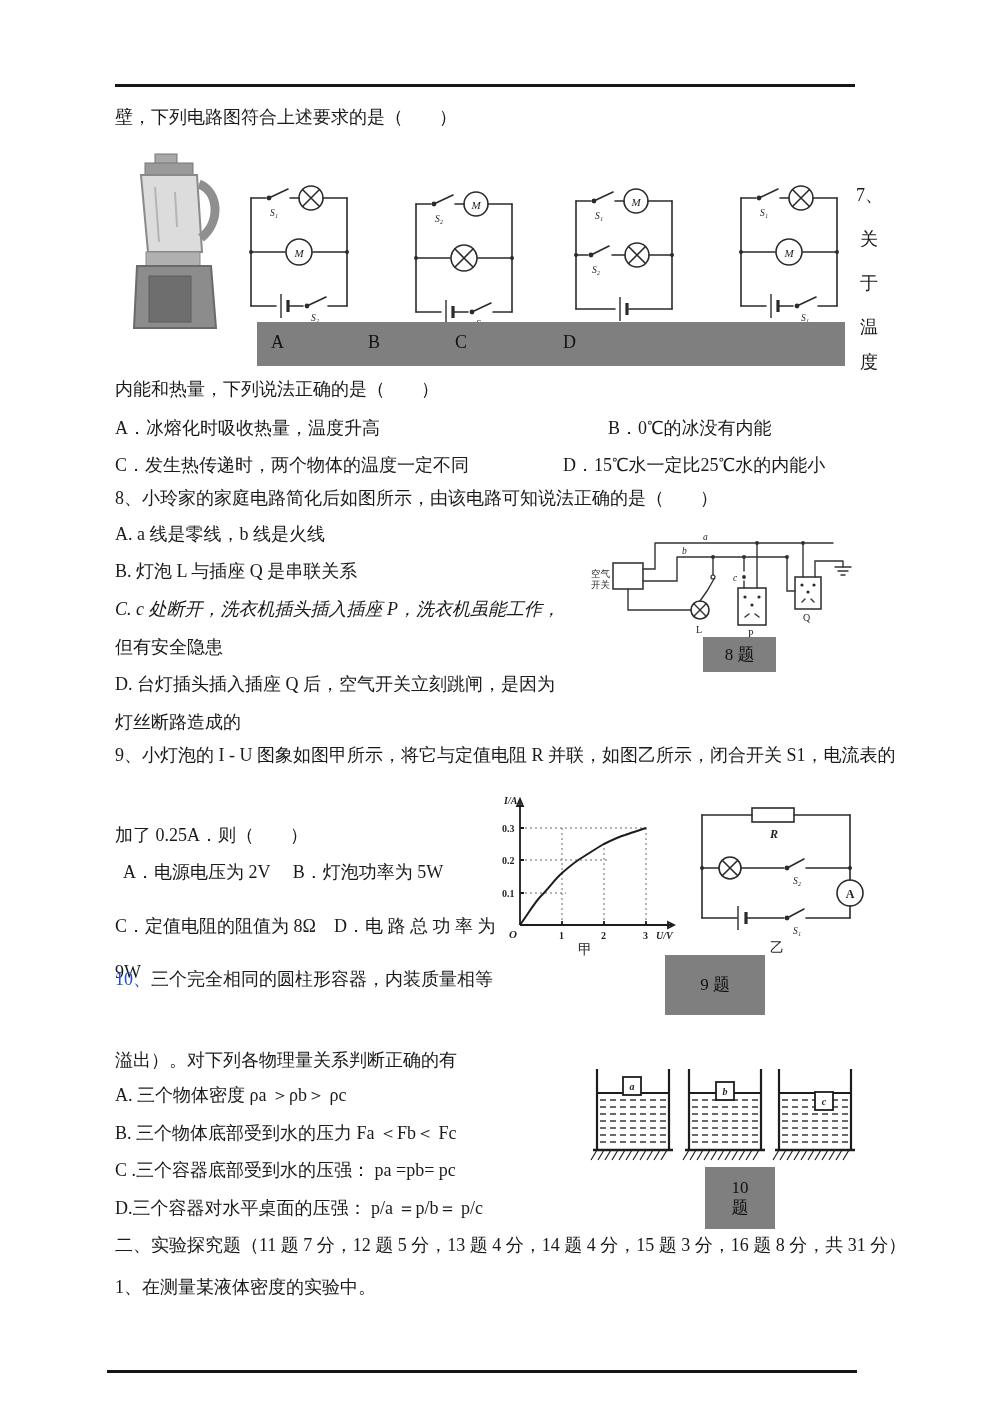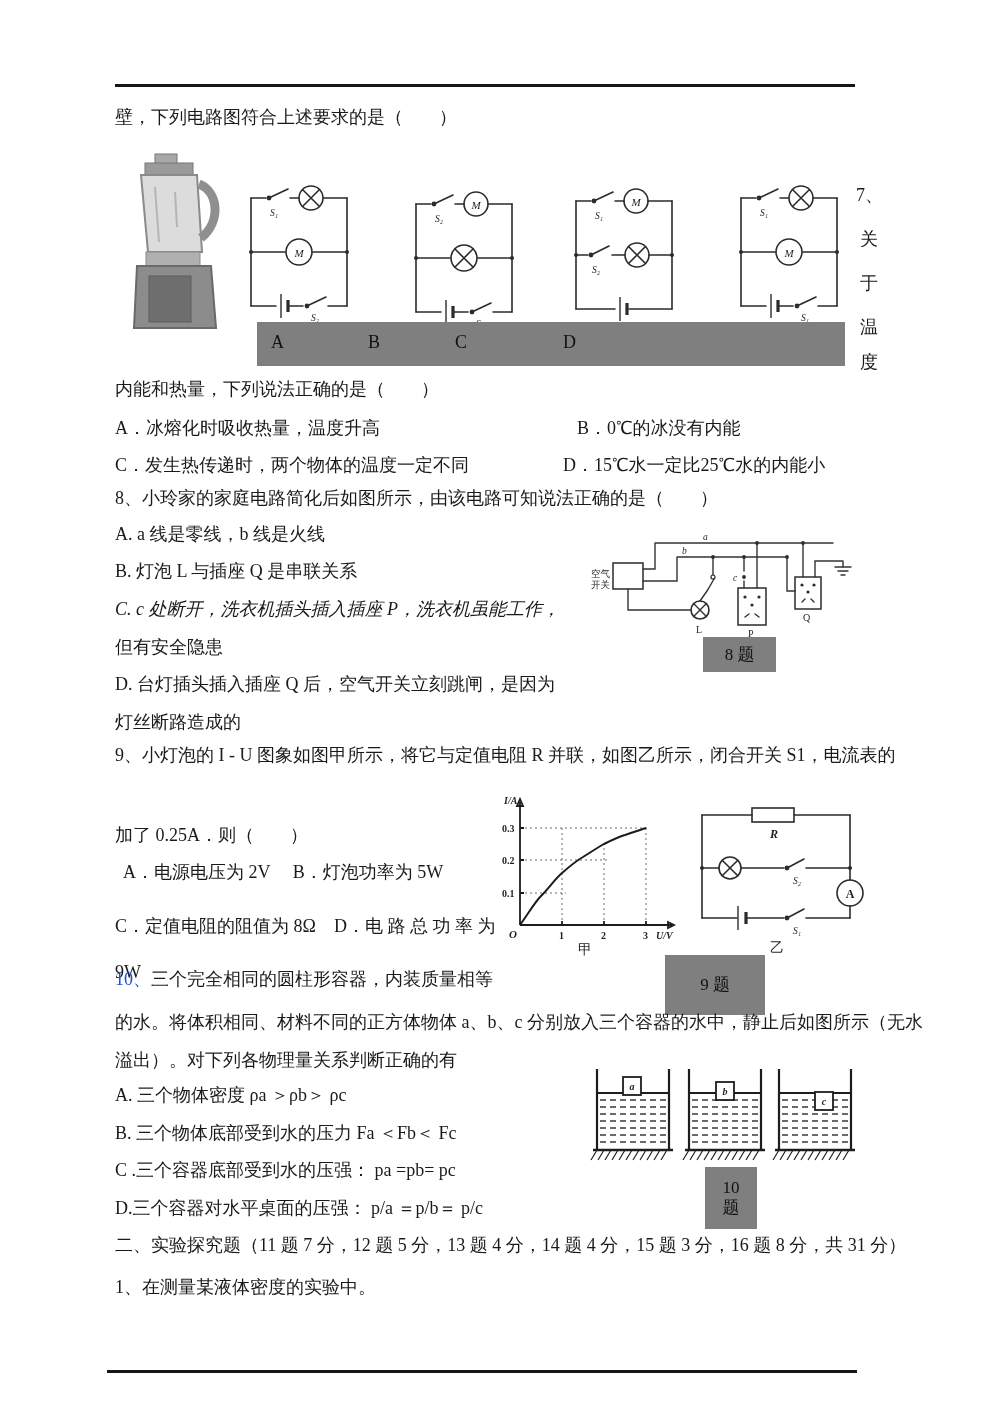--- a/index.html
+++ b/index.html
@@ -142,21 +142,21 @@
   </div>
 
   <div class="vt" style="top:183px;">7、</div>
   <div class="vt" style="top:227px;left:860px;">关</div>
   <div class="vt" style="top:271px;left:860px;">于</div>
   <div class="vt" style="top:315px;left:860px;">温</div>
   <div class="vt" style="top:350px;left:860px;">度</div>
 
   <div class="t" style="top:378px;">内能和热量，下列说法正确的是（　　）</div>
   <div class="t" style="top:417px;">A．冰熔化时吸收热量，温度升高</div>
-  <div class="t" style="top:417px;left:577px;">B．0℃的冰没有内能</div>
+  <div class="t" style="top:417px;left:608px;">B．0℃的冰没有内能</div>
   <div class="t" style="top:454px;">C．发生热传递时，两个物体的温度一定不同</div>
   <div class="t" style="top:454px;left:563px;">D．15℃水一定比25℃水的内能小</div>
 
   <div class="t" style="top:487px;">8、小玲家的家庭电路简化后如图所示，由该电路可知说法正确的是（　　）</div>
   <div class="t" style="top:523px;">A. a 线是零线，b 线是火线</div>
   <div class="t" style="top:560px;">B. 灯泡 L 与插座 Q 是串联关系</div>
   <div class="t" style="top:598px;font-style:italic;">C. c 处断开，洗衣机插头插入插座 P，洗衣机虽能工作，</div>
   <div class="t" style="top:636px;">但有安全隐患</div>
   <div class="t" style="top:673px;">D. 台灯插头插入插座 Q 后，空气开关立刻跳闸，是因为</div>
   <div class="t" style="top:711px;">灯丝断路造成的</div>
@@ -252,21 +252,20 @@
     <circle class="node" cx="97" cy="118" r="2.4"></circle>
       <path class="wire" d="M99,117 L114,109"></path>
     <text class="slabel" x="103" y="134">S₁</text>
     <text x="80" y="152" font-size="14">乙</text>
   </svg>
   <div class="graybox" style="left:665px;top:955px;width:100px;height:60px;">
     <span>9 题</span>
   </div>
 
   <div class="t" style="top:968px;"><span class="red">10、</span><span>三个完全相同的圆柱形容器，内装质量相等</span></div>
-  <div class="t" style="top:1011px;">的水。将体积相同、材料不同的正方体物体 a、b、c 分别放入三个容器的水中，静止后如图所示（无水</div>
   <div class="t" style="top:1049px;">溢出）。对下列各物理量关系判断正确的有</div>
   <div class="t" style="top:1084px;">A. 三个物体密度 ρa ＞ρb＞  ρc</div>
   <div class="t" style="top:1122px;">B. 三个物体底部受到水的压力 Fa ＜Fb＜  Fc</div>
   <div class="t" style="top:1159px;">C .三个容器底部受到水的压强：  pa =pb= pc</div>
   <div class="t" style="top:1197px;">D.三个容器对水平桌面的压强：  p/a ＝p/b＝  p/c</div>
 
   <svg class="fig" style="left:593px;top:1065px;" width="265" height="105" viewBox="0 0 265 105">
 
     <path class="wall" d="M4,4 V84 M76,4 V84"></path>
     <path d="M4,28 H76" stroke="#1d1d1d" stroke-width="1.8"></path>
@@ -293,21 +292,21 @@
     <path class="wall" d="M186,4 V84 M258,4 V84"></path>
     <path d="M186,28 H258" stroke="#1d1d1d" stroke-width="1.8"></path>
     <path class="dashrow" d="M189,35 H255 M189,42 H255 M189,49 H255 M189,56 H255 M189,63 H255 M189,70 H255 M189,77 H255"></path>
     <rect class="cube" x="222" y="27" width="18" height="18"></rect>
     <text x="231" y="40" text-anchor="middle" font-size="10" font-style="italic" font-weight="bold">c</text>
     <path d="M182,85 H262" stroke="#1d1d1d" stroke-width="2.4"></path>
     <g class="hatch">
       <path d="M186,85 L180,95 M193,85 L187,95 M200,85 L194,95 M207,85 L201,95 M214,85 L208,95 M221,85 L215,95 M228,85 L222,95 M235,85 L229,95 M242,85 L236,95 M249,85 L243,95 M256,85 L250,95"></path>
     </g>
   </svg>
-  <div class="graybox" style="left:705px;top:1167px;width:52px;height:62px;flex-direction:column;">
+  <div class="graybox" style="left:705px;top:1167px;width:70px;height:62px;flex-direction:column;">
     <span>10</span>
     <span>题</span>
   </div>
 
   <div class="t" style="top:1234px;">二、实验探究题（11 题 7 分，12 题 5 分，13 题 4 分，14 题 4 分，15 题 3 分，16 题 8 分，共 31 分）</div>
   <div class="t" style="top:1276px;">1、在测量某液体密度的实验中。</div>
 
 </div>
 
 </body></html>

